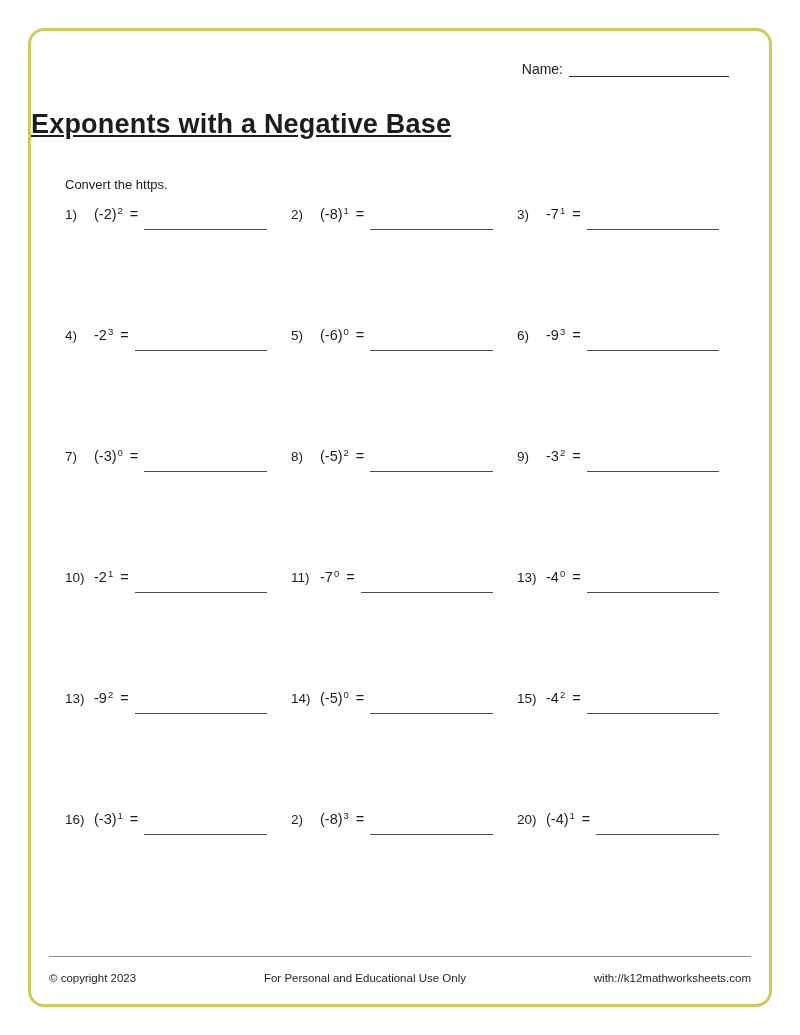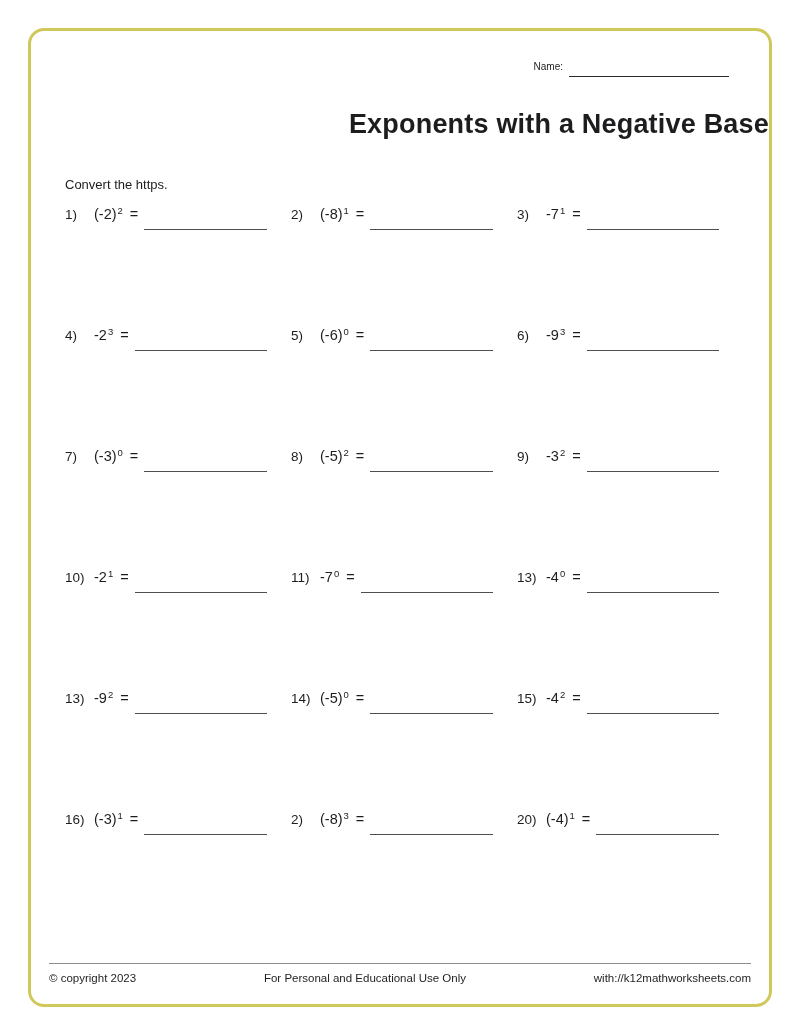--- a/index.html
+++ b/index.html
@@ -18,34 +18,35 @@
     left: 28px; top: 28px;
     width: 744px; height: 979px;
     border: 3px solid var(--accent, #cfc85a);
     border-radius: 16px;
     background: #ffffff;
   }
   .name-row {
     position: absolute;
     top: 30px; right: 40px;
     display: flex; align-items: flex-start; gap: 6px;
-    font-size: 10px;
+    font-size: 14px;
   }
   .name-line {
     width: 160px; height: 16px;
     border-bottom: 1.5px solid #2b2b2b;
   }
   .title {
     position: absolute;
     top: 78px; left: 0; right: 0;
-    text-align: right;
+    text-align: left;
     font-size: 27px;
     font-weight: 700;
     margin: 0;
     letter-spacing: 0.2px;
+    text-decoration: underline;
   }
   .instruction {
     position: absolute;
     top: 146px; left: 34px;
     font-size: 13px;
   }
   .problems {
     position: absolute;
     top: 175px; left: 34px;
     width: 678px;
@@ -75,21 +76,21 @@
     flex: 1;
     height: 24px;
     border-bottom: 1.3px solid #4f4f4f;
     margin-left: 6px;
     margin-right: 24px;
   }
   .footer {
     position: absolute;
     left: 18px; right: 18px; bottom: 20px;
     border-top: 1px solid #8d8d8d;
-    padding-top: 8px;
+    padding-top: 15px;
     display: flex;
     justify-content: space-between;
     align-items: baseline;
     font-size: 11.5px;
     color: #1f1f1f;
   }
 </style>
 </head>
 <body>
 

